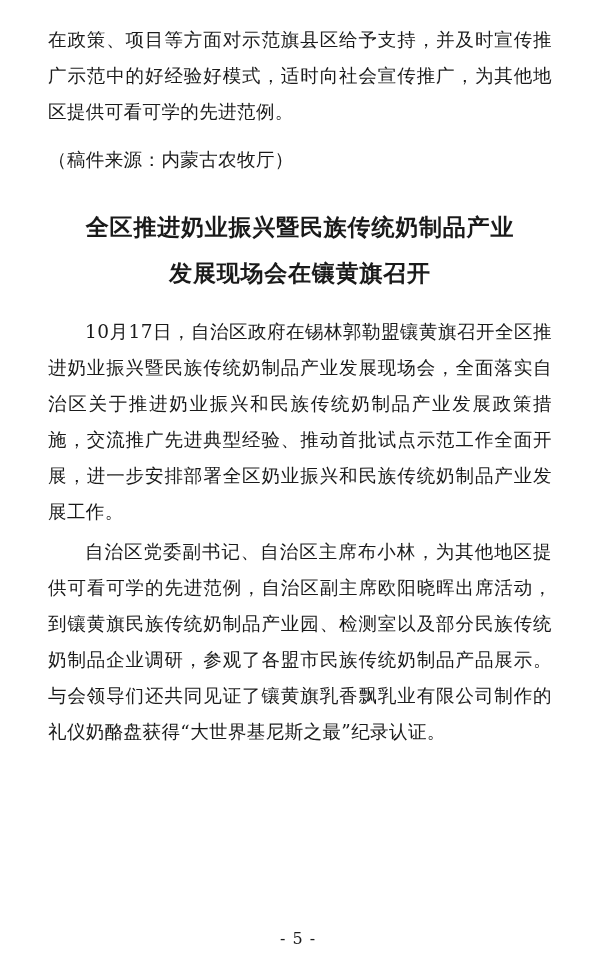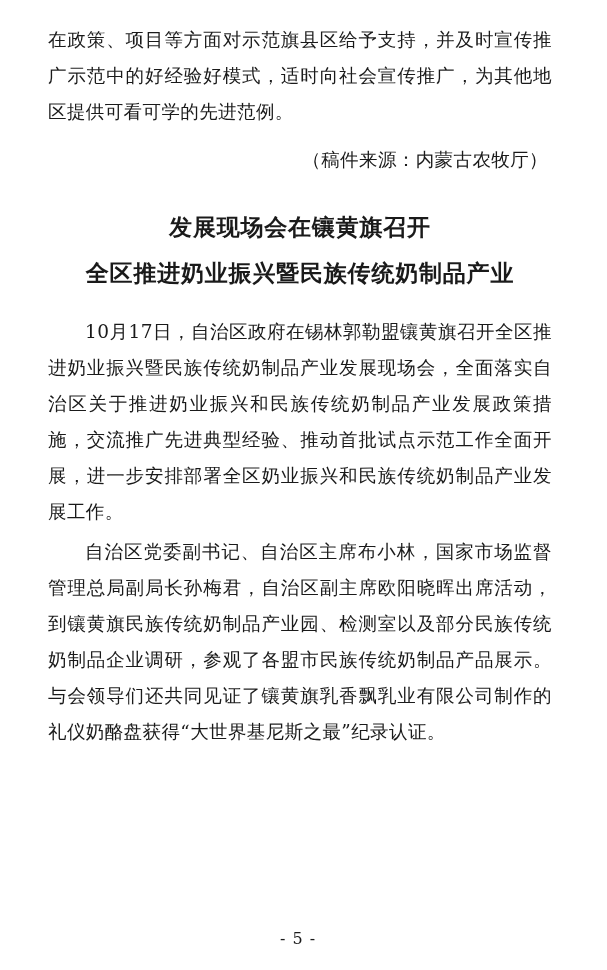--- a/index.html
+++ b/index.html
@@ -29,21 +29,21 @@
     letter-spacing: 0.4px;
     margin: 0 0 2px 0;
     font-family: "DejaVu Serif", serif;
   }
   .indent {
     text-indent: 2em;
   }
   .source-line {
     font-size: 18.5px;
     line-height: 36px;
-    text-align: right;
+    text-align: left;
     letter-spacing: 0.4px;
     margin: 12px 0 0 0;
     padding-right: 4px;
   }
   .headline {
     text-align: center;
     font-size: 23px;
     font-weight: bold;
     line-height: 46px;
     letter-spacing: 0.8px;
@@ -73,24 +73,24 @@
 </head>
 <body>
 
 <div class="page">
 
   <p class="para">在政策、项目等方面对示范旗县区给予支持，并及时宣传推广示范中的好经验好模式，适时向社会宣传推广，为其他地区提供可看可学的先进范例。</p>
 
   <p class="source-line">（稿件来源：内蒙古农牧厅）</p>
 
   <h1 class="headline">
+    <span class="hl-line">全区推进奶业振兴暨民族传统奶制品产业</span>
     <span class="hl-line">发展现场会在镶黄旗召开</span>
-    <span class="hl-line">全区推进奶业振兴暨民族传统奶制品产业</span>
   </h1>
 
   <div class="body-block">
     <p class="para indent">10月17日，自治区政府在锡林郭勒盟镶黄旗召开全区推进奶业振兴暨民族传统奶制品产业发展现场会，全面落实自治区关于推进奶业振兴和民族传统奶制品产业发展政策措施，交流推广先进典型经验、推动首批试点示范工作全面开展，进一步安排部署全区奶业振兴和民族传统奶制品产业发展工作。</p>
-    <p class="para indent">自治区党委副书记、自治区主席布小林，国家市场监督管理总局副局长孙梅君，自治区副主席欧阳晓晖出席活动，到镶黄旗民族传统奶制品产业园、检测室以及部分民族传统奶制品企业调研，参观了各盟市民族传统奶制品产品展示。与会领导们还共同见证了镶黄旗乳香飘乳业有限公司制作的礼仪奶酪盘获得“大世界基尼斯之最”纪录认证。</p>
+    <p class="para indent">自治区党委副书记、自治区主席布小林，为其他地区提供可看可学的先进范例，自治区副主席欧阳晓晖出席活动，到镶黄旗民族传统奶制品产业园、检测室以及部分民族传统奶制品企业调研，参观了各盟市民族传统奶制品产品展示。与会领导们还共同见证了镶黄旗乳香飘乳业有限公司制作的礼仪奶酪盘获得“大世界基尼斯之最”纪录认证。</p>
   </div>
 
   <div class="page-number">- 5 -</div>
 
 </div>
 
 </body></html>

